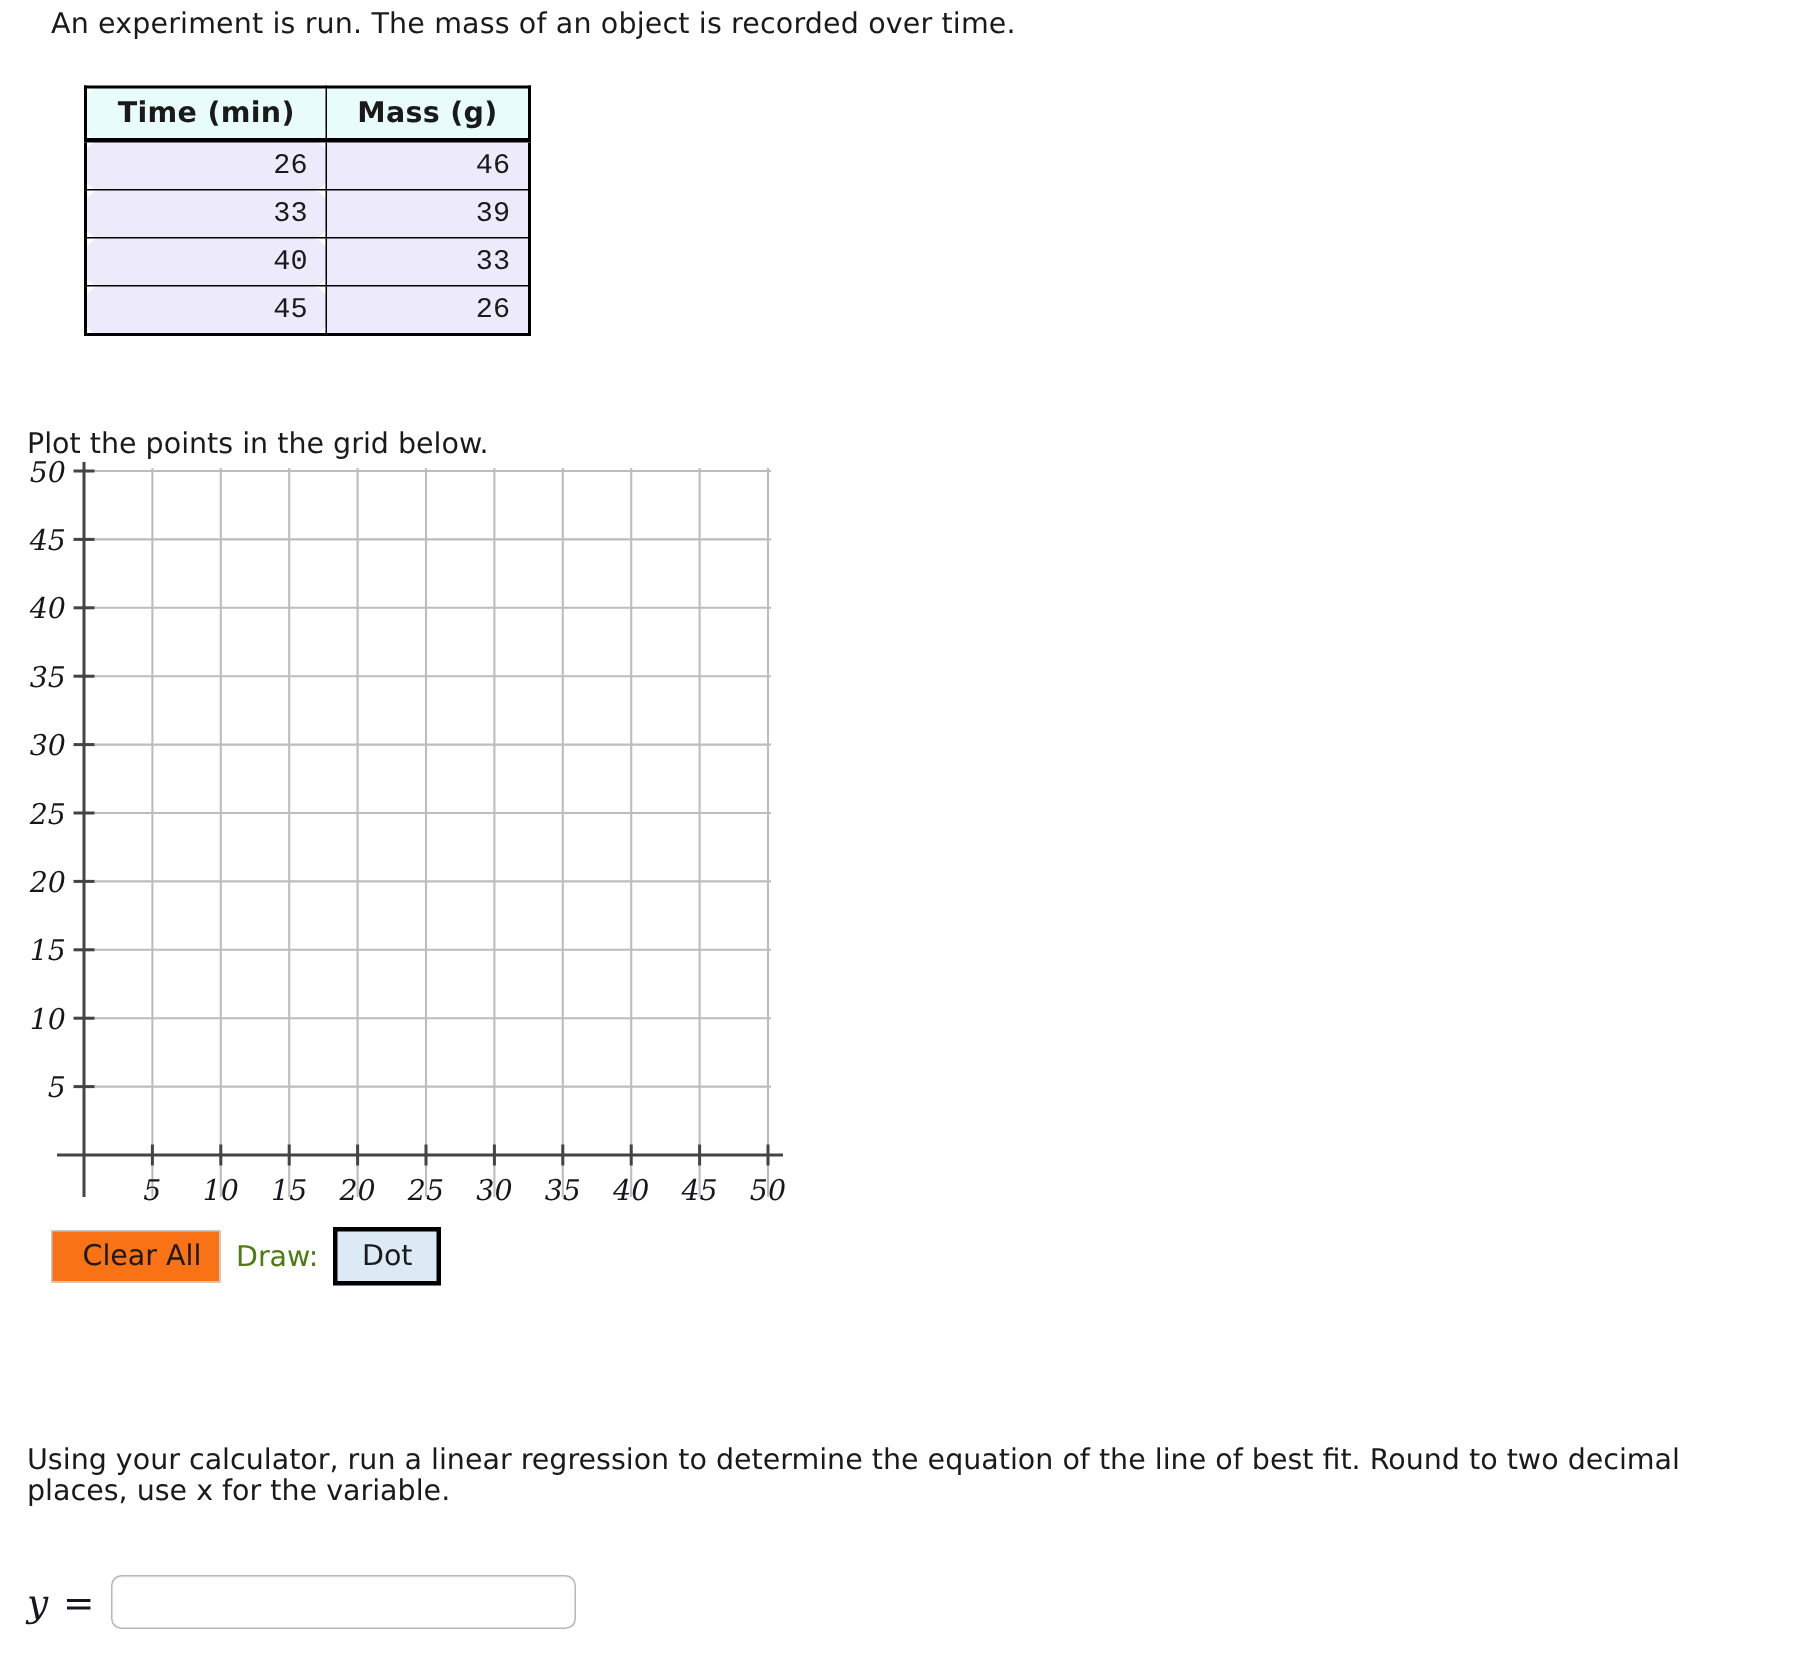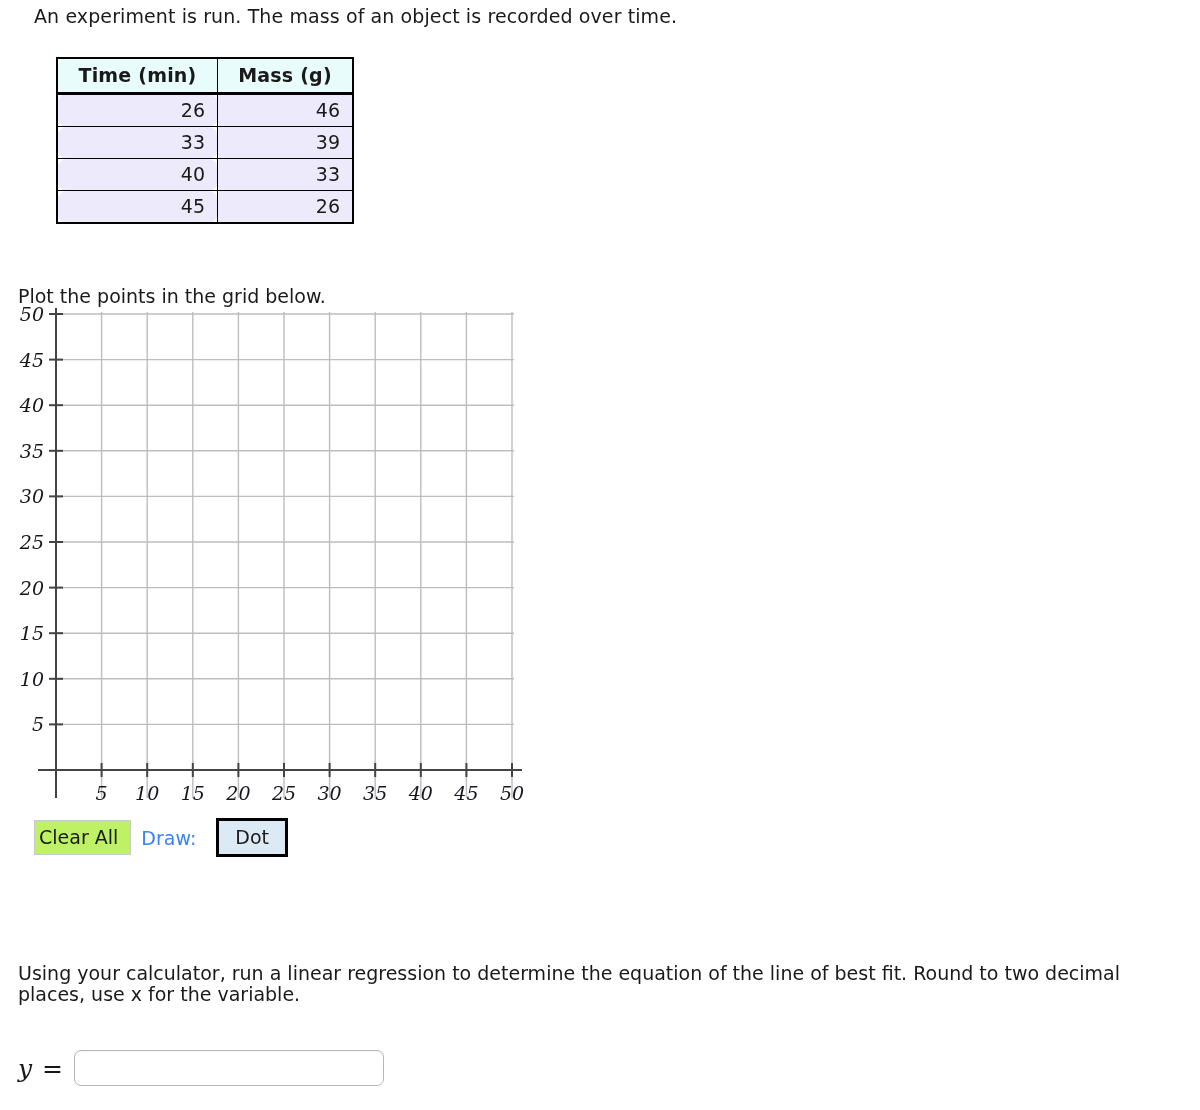--- a/index.html
+++ b/index.html
@@ -50,20 +50,21 @@
     letter-spacing: 0.2px;
   }
   table.data-table td {
     background: #eceafb;
     border: 1px solid #000;
     font-size: 19px;
     text-align: right;
     padding: 3px 12px 4px 12px;
     height: 24px;
     font-weight: 400;
+    font-family: Liberation Mono, monospace;
   }
   table.data-table th.col-time, table.data-table td.col-time { width: 135px; border-radius: 10px; }
   table.data-table th.col-mass, table.data-table td.col-mass { width: 110px; }
 
   
   .plot-instruction {
     position: absolute;
     left: 18px;
     top: 284px;
     font-size: 19px;
@@ -91,34 +92,34 @@
   
   .graph-toolbar {
     position: absolute;
     left: 34px;
     top: 818px;
     display: flex;
     align-items: center;
     gap: 0px;
   }
   .btn-clear-all {
-    background: #bef264;
+    background: #f97316;
     border: 1px solid #c9c9c9;
     font-size: 19px;
     font-family: "DejaVu Sans", "Liberation Sans", sans-serif;
     color: #1a1a1a;
-    padding: 5px 12px 6px 4px;
+    padding: 5px 12px 6px 20px;
     line-height: 22px;
     cursor: pointer;
   }
   .draw-label {
     font-size: 19px;
     margin-left: 10px;
-    margin-right: 20px;
-    color: #3b82f6;
+    margin-right: 10px;
+    color: #4d7c0f;
     line-height: 22px;
     text-align: right;
   }
   .btn-dot {
     background: #dceaf6;
     border: 3px solid #000000;
     font-size: 19px;
     font-family: "DejaVu Sans", "Liberation Sans", sans-serif;
     color: #1a1a1a;
     padding: 5px 16px 6px 16px;

